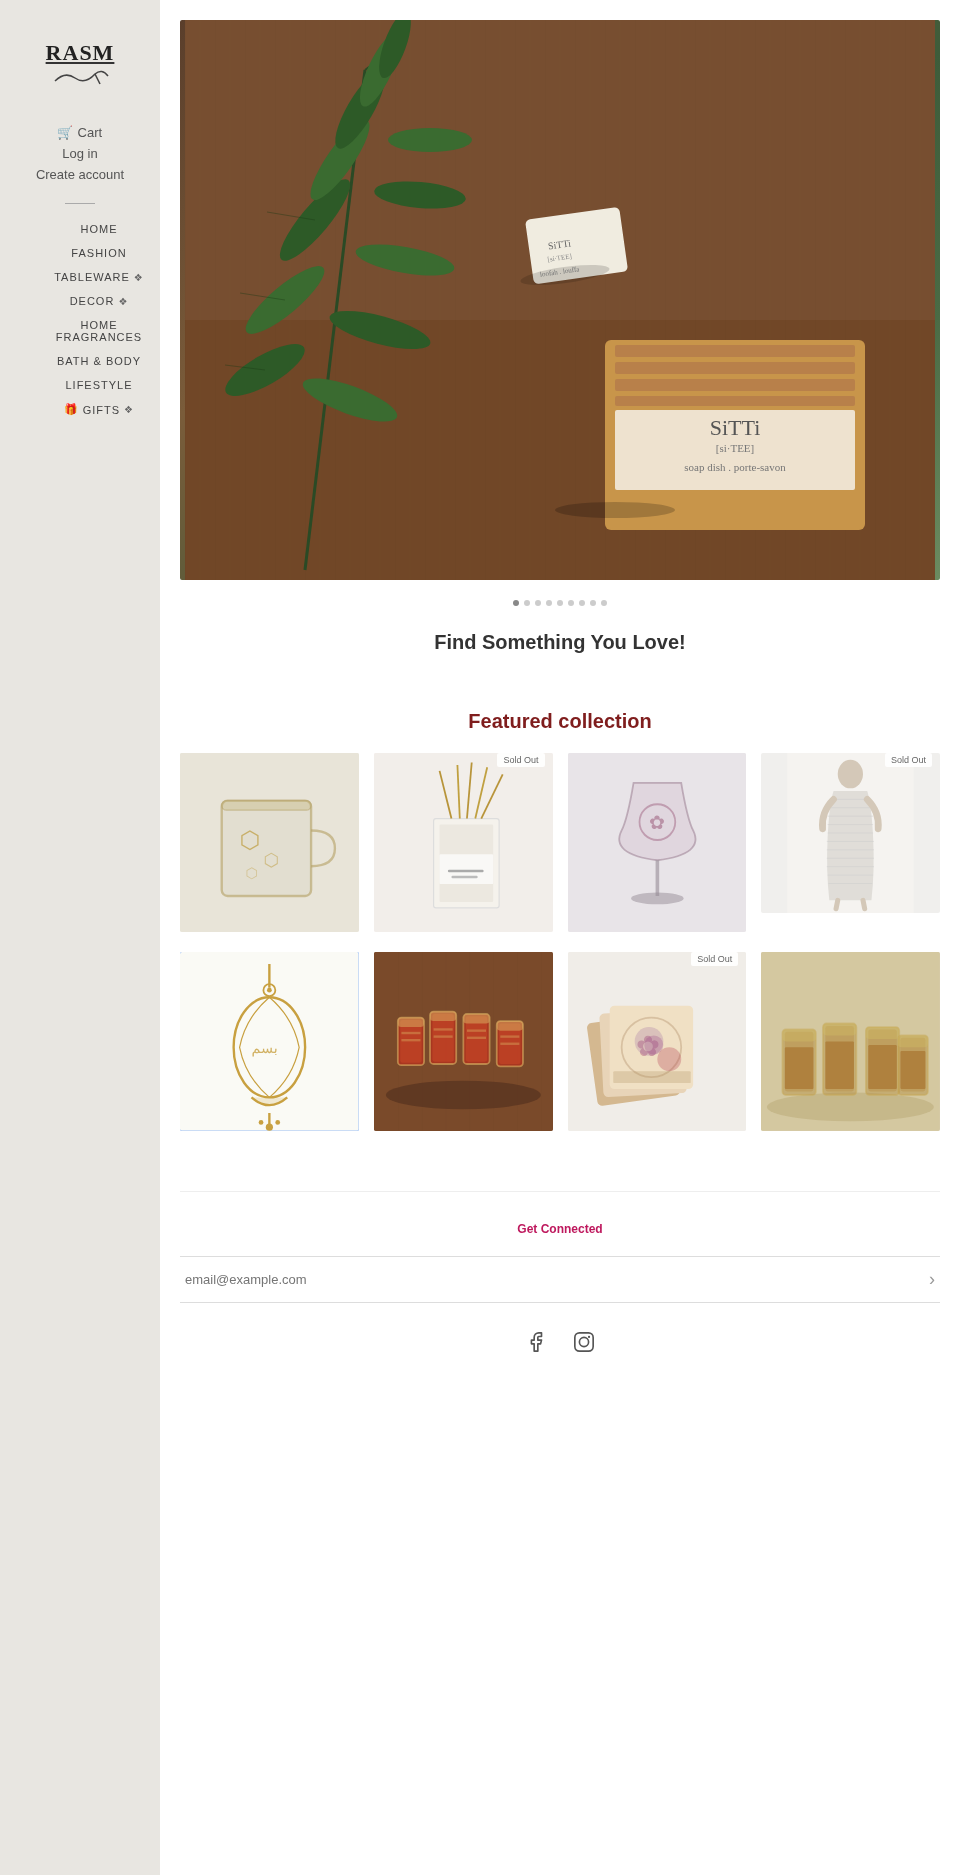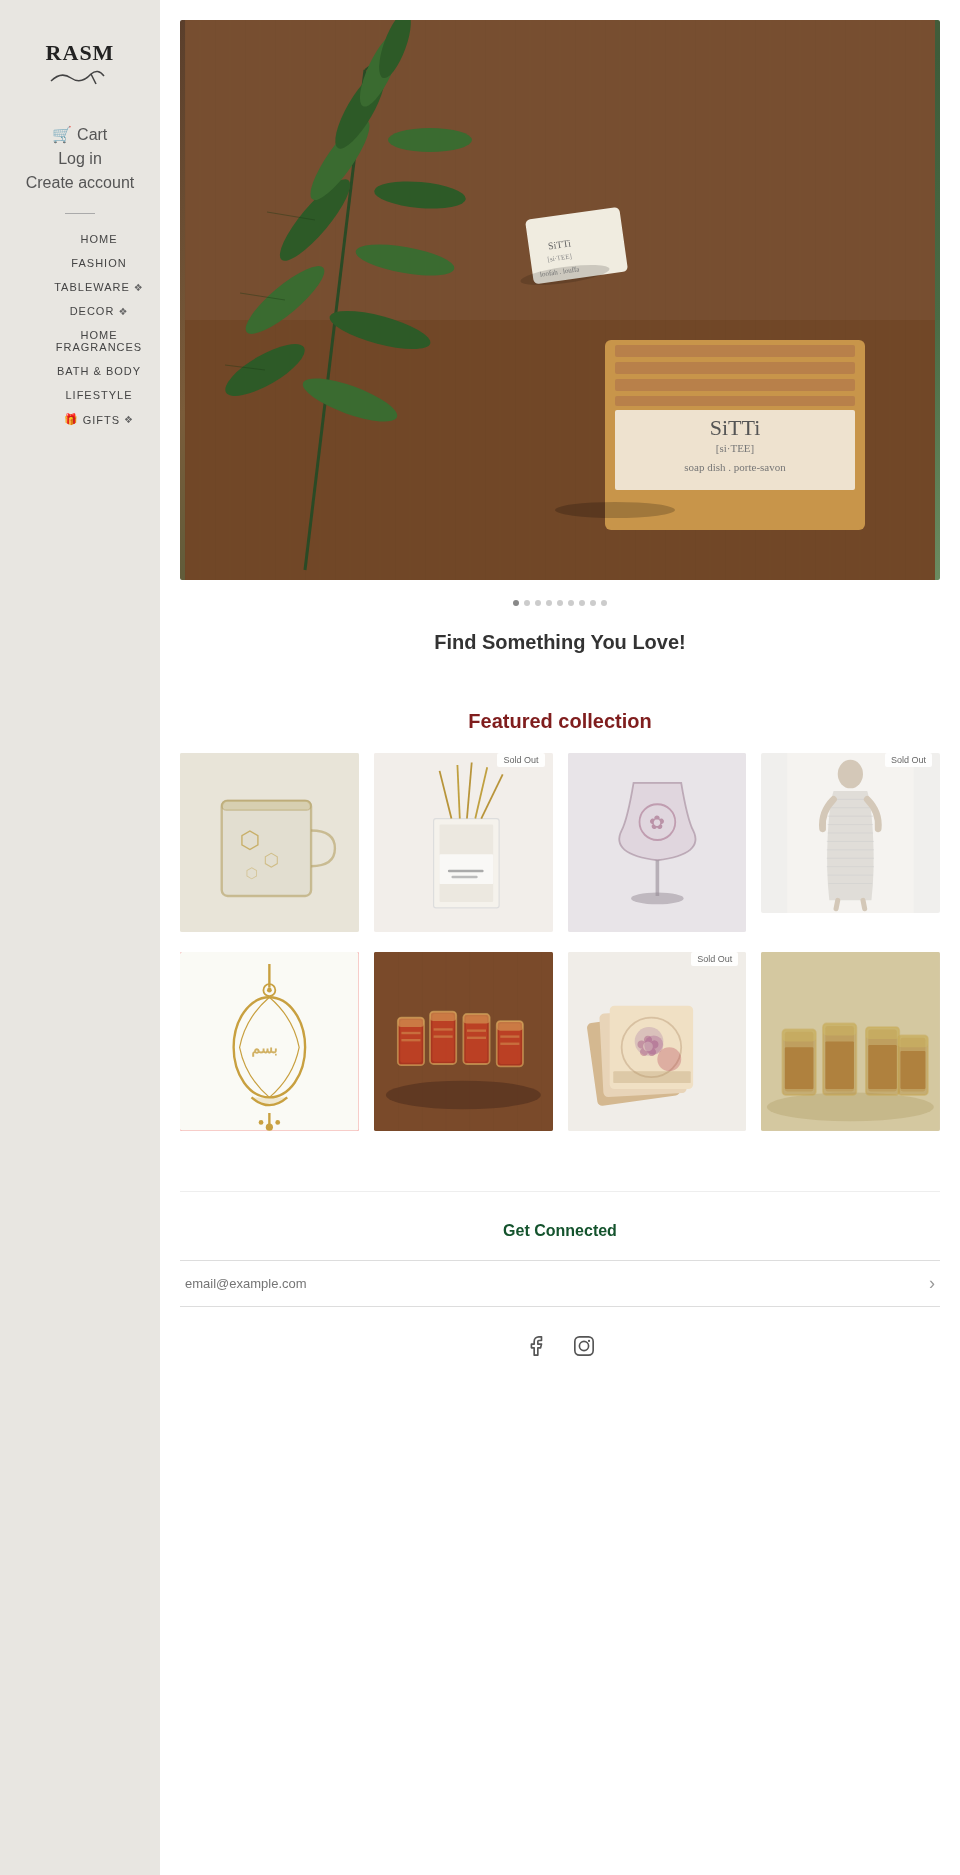--- a/index.html
+++ b/index.html
@@ -15,41 +15,42 @@
       background: #e8e6e1;
       padding: 20px 0;
       display: flex;
       flex-direction: column;
       align-items: center;
       position: relative;
     }
 
     .sidebar-logo {
       margin: 20px auto 30px;
-      text-align: left;
+      text-align: center;
+      text-decoration: underline;
     }
 
     .logo-text {
       font-size: 22px;
       font-weight: bold;
       font-family: serif;
       letter-spacing: 1px;
       color: #222;
       display: block;
     }
 
     .sidebar-top-links {
       width: 100%;
       text-align: center;
       margin-bottom: 10px;
     }
 
     .sidebar-top-links a {
       display: block;
-      font-size: 16px;
+      font-size: 13px;
       color: #555;
       text-decoration: none;
       padding: 3px 16px;
       font-family: sans-serif;
     }
 
     .sidebar-divider {
       width: 30px;
       height: 1px;
       background: #aaa;
@@ -188,24 +189,24 @@
 
     
     .get-connected {
       margin-top: 60px;
       padding-top: 30px;
       border-top: 1px solid #eee;
     }
 
     .connected-heading {
       text-align: center;
-      font-size: 16px;
+      font-size: 12px;
       font-family: sans-serif;
       font-weight: bold;
-      color: #14532d;
+      color: #be185d;
       margin-bottom: 20px;
     }
 
     .email-row {
       display: flex;
       align-items: center;
       border-top: 1px solid #ddd;
       border-bottom: 1px solid #ddd;
       padding: 12px 5px;
     }
@@ -458,21 +459,21 @@
             <line x1="60" y1="175" x2="58" y2="185" stroke="#d4c8b8" stroke-width="6" stroke-linecap="round"></line>
             <line x1="90" y1="175" x2="92" y2="185" stroke="#d4c8b8" stroke-width="6" stroke-linecap="round"></line>
           </svg>
         </div>
       </div>
     </div>
 
     <div class="product-grid">
 
       <div class="product-card">
-        <div class="product-image" style="background:#ef4444;font-weight:bold;">
+        <div class="product-image" style="background:#3b82f6;">
           <svg width="100%" height="100%" viewBox="0 0 150 150" xmlns="http://www.w3.org/2000/svg">
             <rect width="150" height="150" fill="#fafaf5"></rect>
 
             <line x1="75" y1="10" x2="75" y2="30" stroke="#c8a040" stroke-width="2"></line>
 
             <circle cx="75" cy="32" r="5" fill="none" stroke="#c8a040" stroke-width="1.5"></circle>
             <circle cx="75" cy="32" r="2" fill="#c8a040"></circle>
 
             <ellipse cx="75" cy="80" rx="30" ry="42" fill="none" stroke="#c8a040" stroke-width="2"></ellipse>
 

